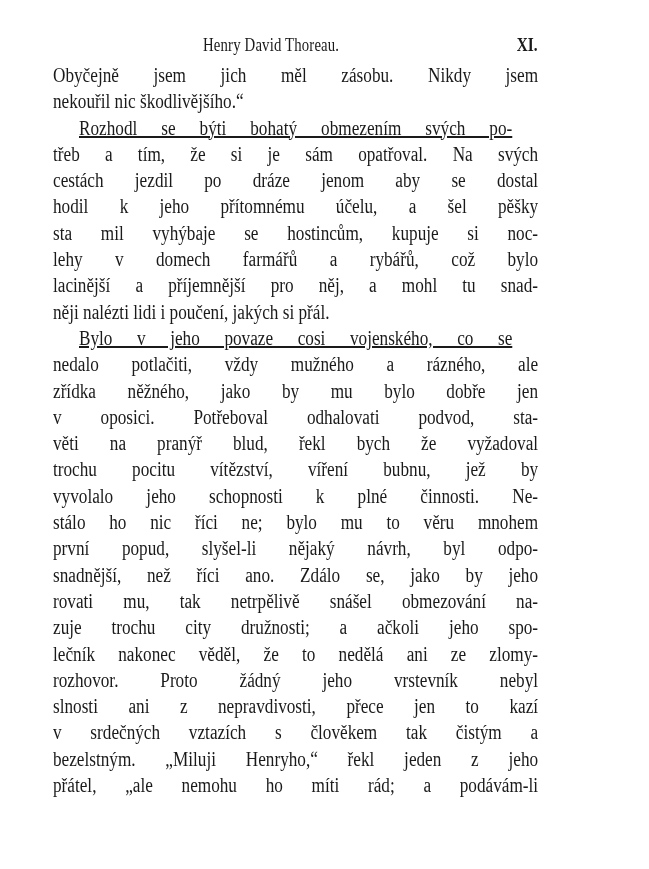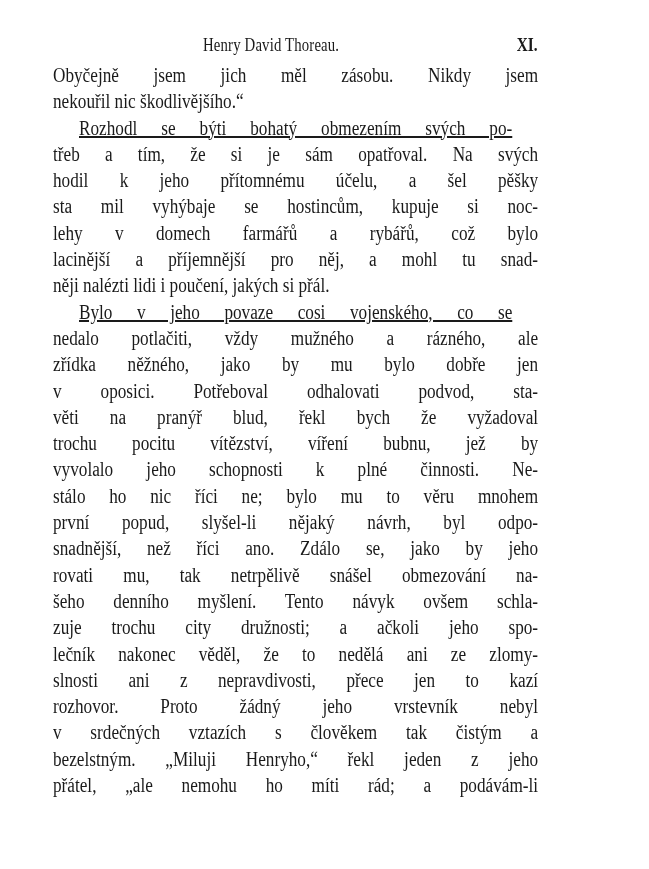--- a/index.html
+++ b/index.html
@@ -100,20 +100,23 @@
     <span class="line last">
         <span class="inner">nekouřil nic škodlivějšího.“</span>
       </span>
     <span class="line indent">
         <span class="inner">Rozhodl se býti bohatý obmezením svých po-</span>
       </span>
     <span class="line">
         <span class="inner">třeb a tím, že si je sám opatřoval. Na svých</span>
       </span>
     <span class="line">
+        <span class="inner">cestách jezdil po dráze jenom aby se dostal</span>
+      </span>
+    <span class="line">
         <span class="inner">hodil k jeho přítomnému účelu, a šel pěšky</span>
       </span>
     <span class="line">
         <span class="inner">sta mil vyhýbaje se hostincům, kupuje si noc-</span>
       </span>
     <span class="line">
         <span class="inner">lehy v domech farmářů a rybářů, což bylo</span>
       </span>
     <span class="line">
         <span class="inner">lacinější a příjemnější pro něj, a mohl tu snad-</span>
@@ -148,33 +151,30 @@
     <span class="line">
         <span class="inner">první popud, slyšel-li nějaký návrh, byl odpo-</span>
       </span>
     <span class="line">
         <span class="inner">snadnější, než říci ano. Zdálo se, jako by jeho</span>
       </span>
     <span class="line">
         <span class="inner">rovati mu, tak netrpělivě snášel obmezování na-</span>
       </span>
     <span class="line">
-        <span class="inner">šeho denního myšlení. Tento návyk ovšem schla-</span>
-      </span>
-    <span class="line">
         <span class="inner">zuje trochu city družnosti; a ačkoli jeho spo-</span>
       </span>
     <span class="line">
         <span class="inner">lečník nakonec věděl, že to nedělá ani ze zlomy-</span>
       </span>
     <span class="line">
-        <span class="inner">slnosti ani z nepravdivosti, přece jen to kazí</span>
+        <span class="inner">rozhovor. Proto žádný jeho vrstevník nebyl</span>
       </span>
     <span class="line">
-        <span class="inner">rozhovor. Proto žádný jeho vrstevník nebyl</span>
+        <span class="inner">slnosti ani z nepravdivosti, přece jen to kazí</span>
       </span>
     <span class="line">
         <span class="inner">v srdečných vztazích s člověkem tak čistým a</span>
       </span>
     <span class="line">
         <span class="inner">bezelstným. „Miluji Henryho,“ řekl jeden z jeho</span>
       </span>
     <span class="line">
         <span class="inner">přátel, „ale nemohu ho míti rád; a podávám-li</span>
       </span>

